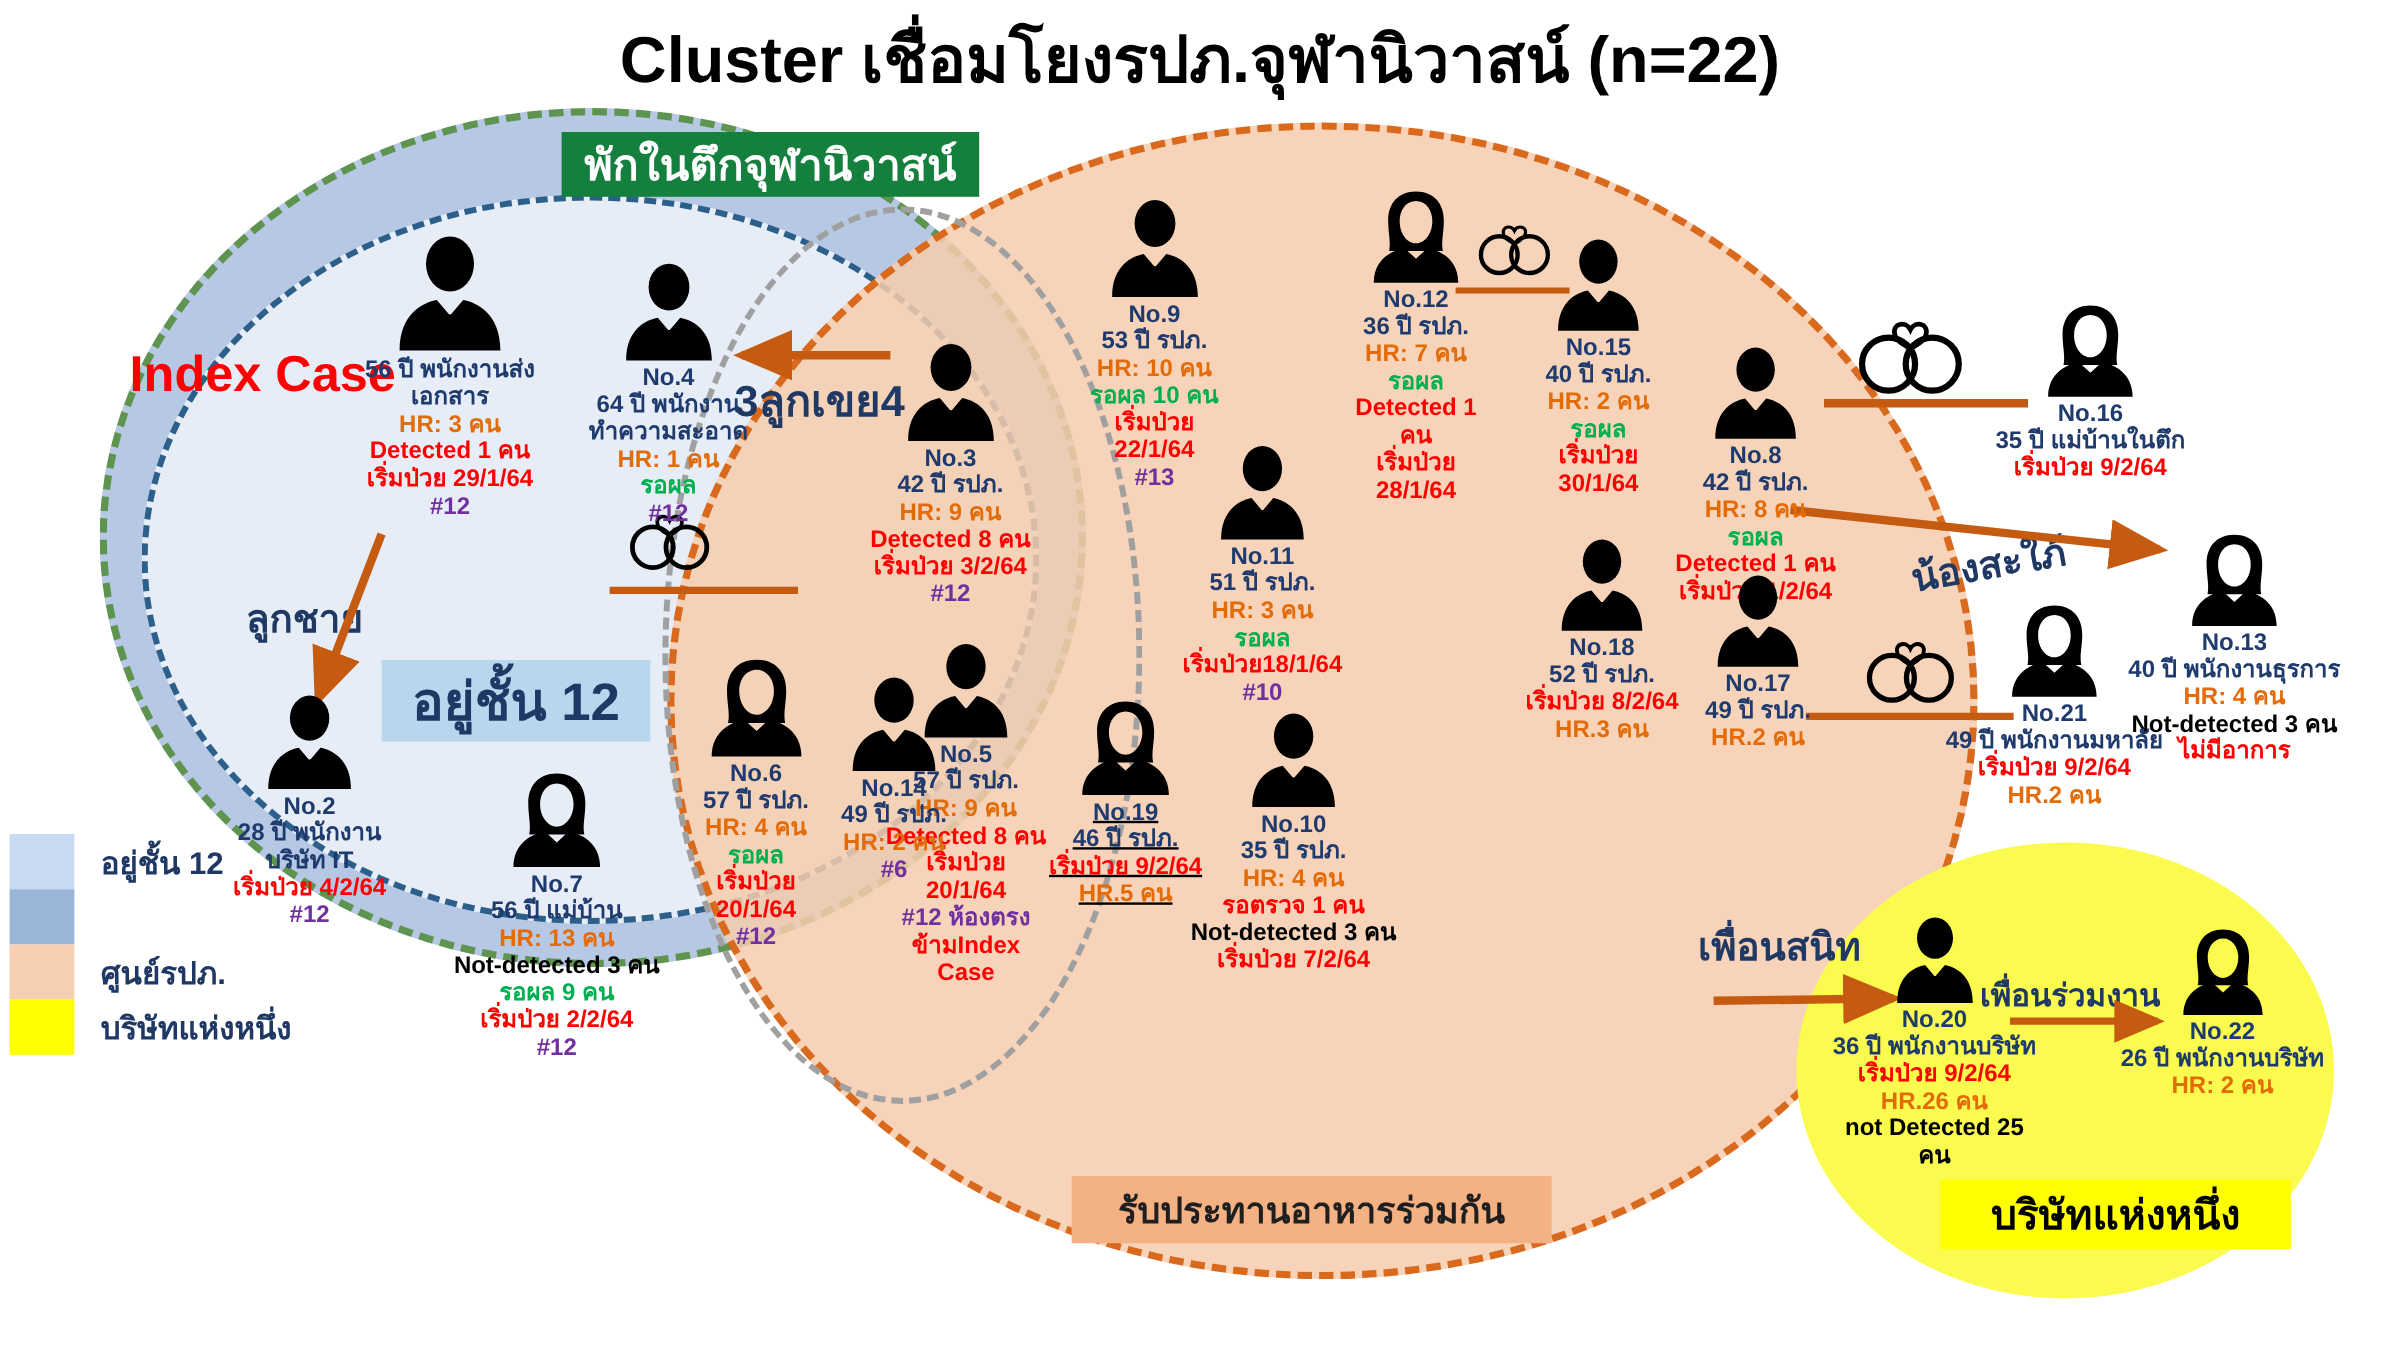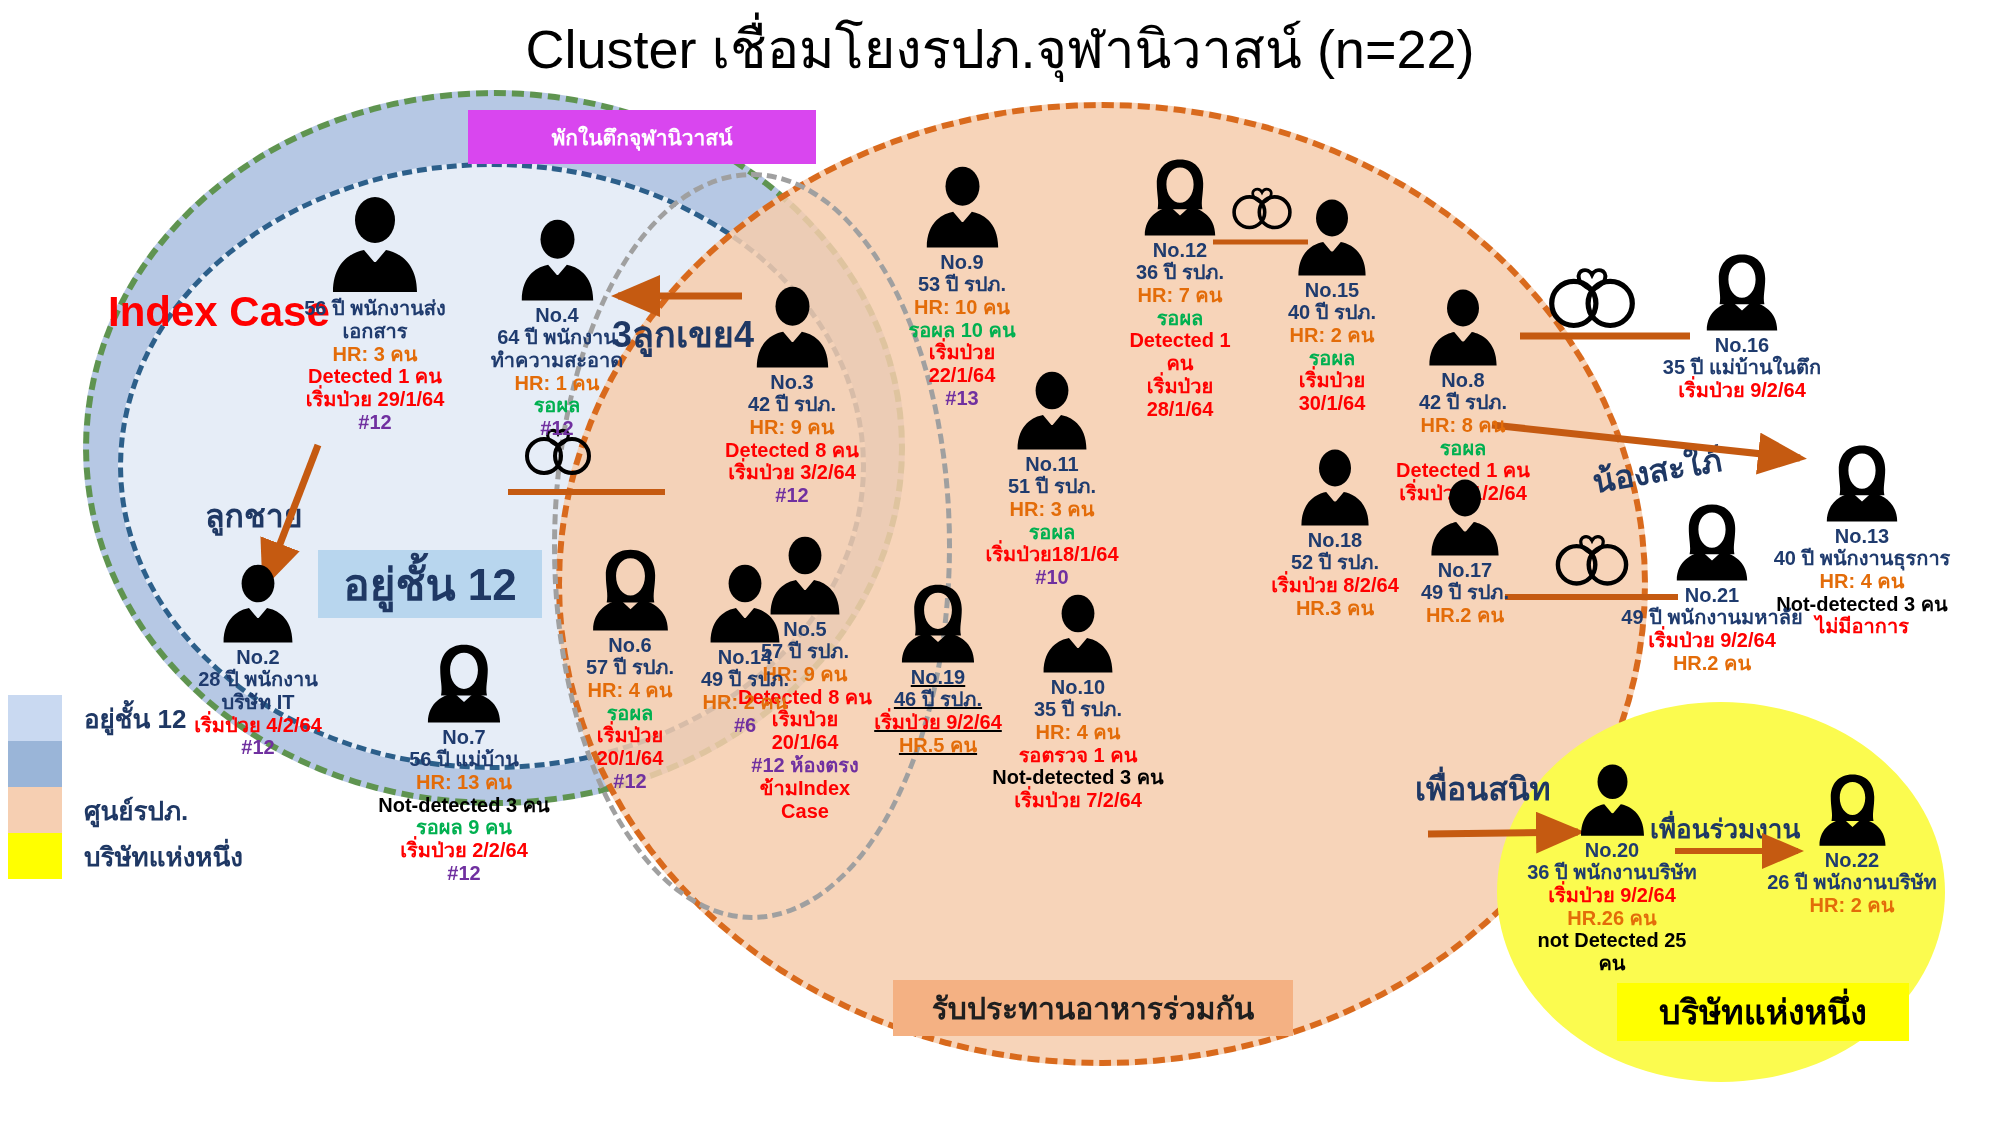--- a/index.html
+++ b/index.html
@@ -9,24 +9,24 @@
     font-family:"Liberation Sans","DejaVu Sans",sans-serif;
   }
   .abs{position:absolute;}
   .ellipse{position:absolute;border-radius:50%;box-sizing:border-box;}
   #circle-left-outer{left:83px;top:90px;width:822px;height:716px;background:#b6c8e4;border:6px dashed #5f9450;z-index:1;}
   #circle-left-inner{left:118px;top:162px;width:748px;height:608px;background:#e6edf7;border:5px dashed #2c5f8a;z-index:2;}
   #circle-right{left:556px;top:102px;width:1092px;height:964px;background:rgba(246,205,173,0.85);border:6px dashed #d96a1d;z-index:3;}
   #circle-overlap-gray{left:552px;top:172px;width:400px;height:748px;border:5px dashed #a0a0a0;z-index:4;}
   #ellipse-company{left:1497px;top:702px;width:448px;height:380px;background:#fbfb4f;z-index:5;}
 
-  #page-title{left:0;top:6px;width:2000px;text-align:center;font-size:54px;font-weight:400;color:#000;z-index:6;}
+  #page-title{left:0;top:6px;width:2000px;text-align:center;font-size:54px;font-weight:700;color:#000;z-index:6;}
 
   .region-box{z-index:6;display:flex;align-items:center;justify-content:center;font-weight:bold;text-align:center;}
-  #building-box{left:468px;top:110px;width:348px;height:54px;background:#d946ef;color:#ffffff;font-size:21px;}
+  #building-box{left:468px;top:110px;width:348px;height:54px;background:#15803d;color:#ffffff;font-size:36px;}
   #floor12-box{left:318px;top:550px;width:224px;height:68px;background:#b8d6ee;color:#1f3864;font-size:44px;}
   #dining-box{left:893px;top:980px;width:400px;height:56px;background:#f4b183;color:#1f1f1f;font-size:30px;}
   #company-box{left:1617px;top:983px;width:292px;height:58px;background:#ffff00;color:#000;font-size:34px;z-index:6;}
   #index-case-label{left:108px;top:288px;font-size:42px;font-weight:800;color:#ff0000;z-index:6;}
 
   .relation-label{z-index:7;font-weight:bold;color:#1f3864;white-space:nowrap;}
   #label-son{left:205px;top:490px;font-size:32px;}
   #label-soninlaw{left:612px;top:306px;font-size:36px;}
   #label-sisterinlaw{left:1592px;top:445px;font-size:32px;transform:rotate(-10deg);}
   #label-closefriend{left:1415px;top:763px;font-size:32px;}
@@ -111,21 +111,21 @@
       <svg class="person-icon" width="100" height="100" viewBox="0 0 100 100">
         <use href="#icon-male"></use>
       </svg>
       <div class="pline c-desc">56 ปี พนักงานส่ง</div>
       <div class="pline c-desc">เอกสาร</div>
       <div class="pline c-hr">HR: 3 คน</div>
       <div class="pline c-alert">Detected 1 คน</div>
       <div class="pline c-alert">เริ่มป่วย 29/1/64</div>
       <div class="pline c-tag">#12</div>
     </div>
-    <div class="person" style="left: 153px; top: 563px; width: 210px; text-align: center;">
+    <div class="person" style="left: 153px; top: 578px; width: 210px; text-align: center;">
       <svg class="person-icon" width="82" height="82" viewBox="0 0 100 100">
         <use href="#icon-male"></use>
       </svg>
       <div class="pname">No.2</div>
       <div class="pline c-desc">28 ปี พนักงาน</div>
       <div class="pline c-desc">บริษัท IT</div>
       <div class="pline c-alert">เริ่มป่วย 4/2/64</div>
       <div class="pline c-tag">#12</div>
     </div>
     <div class="person" style="left: 344px; top: 643px; width: 240px;">

